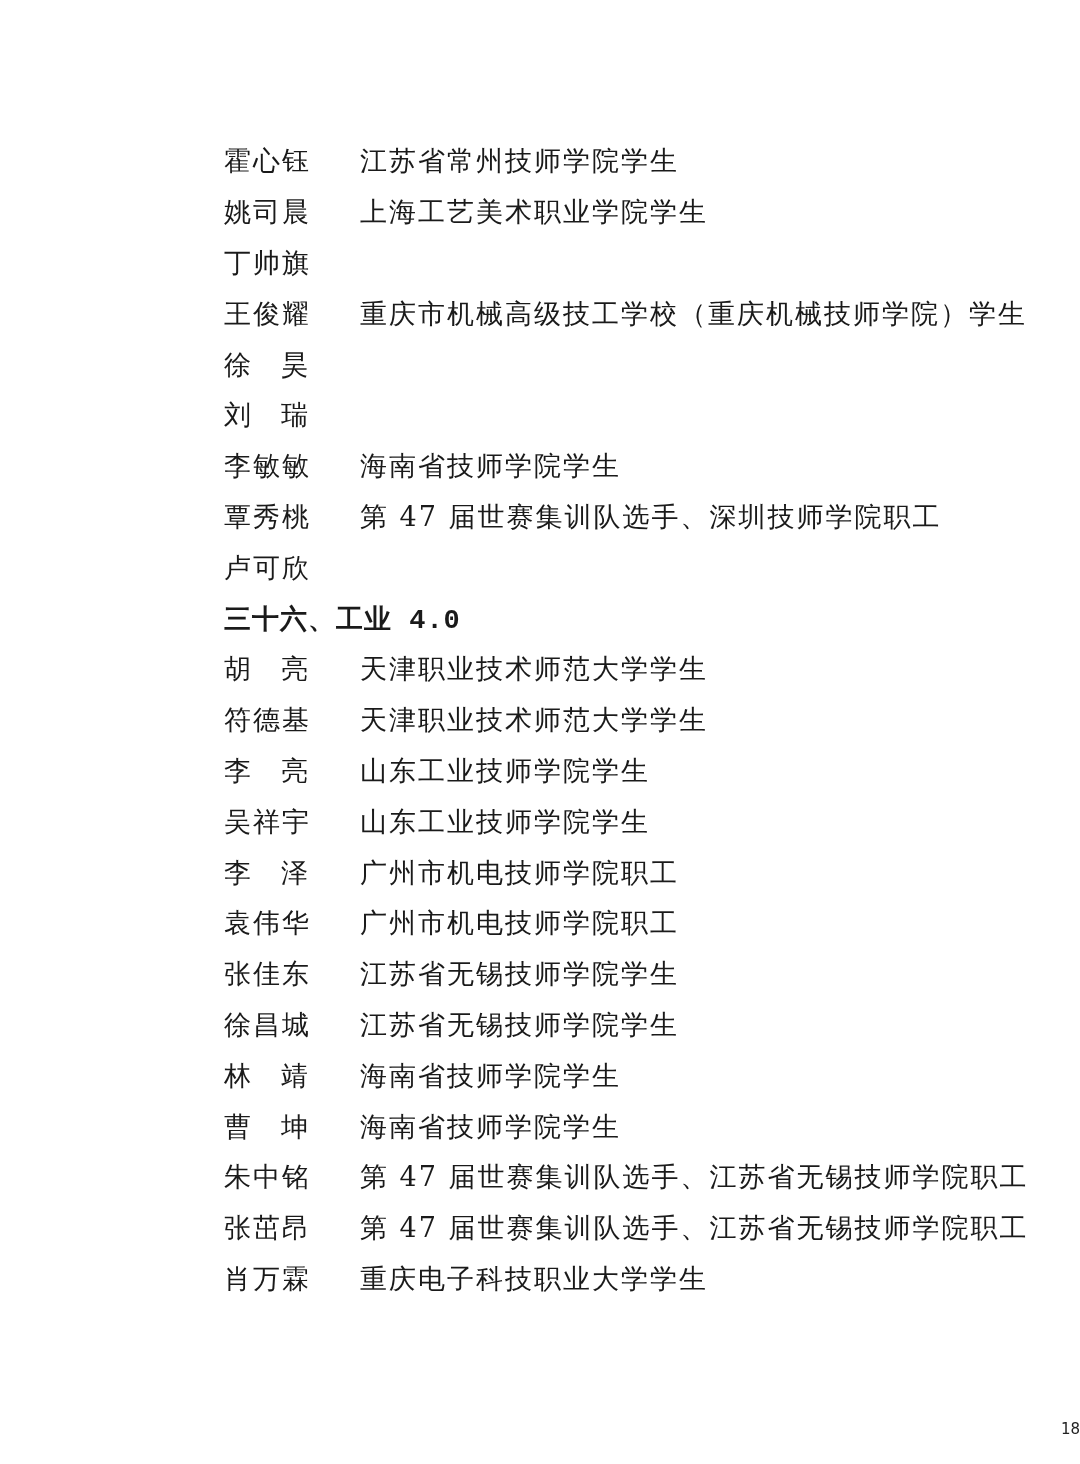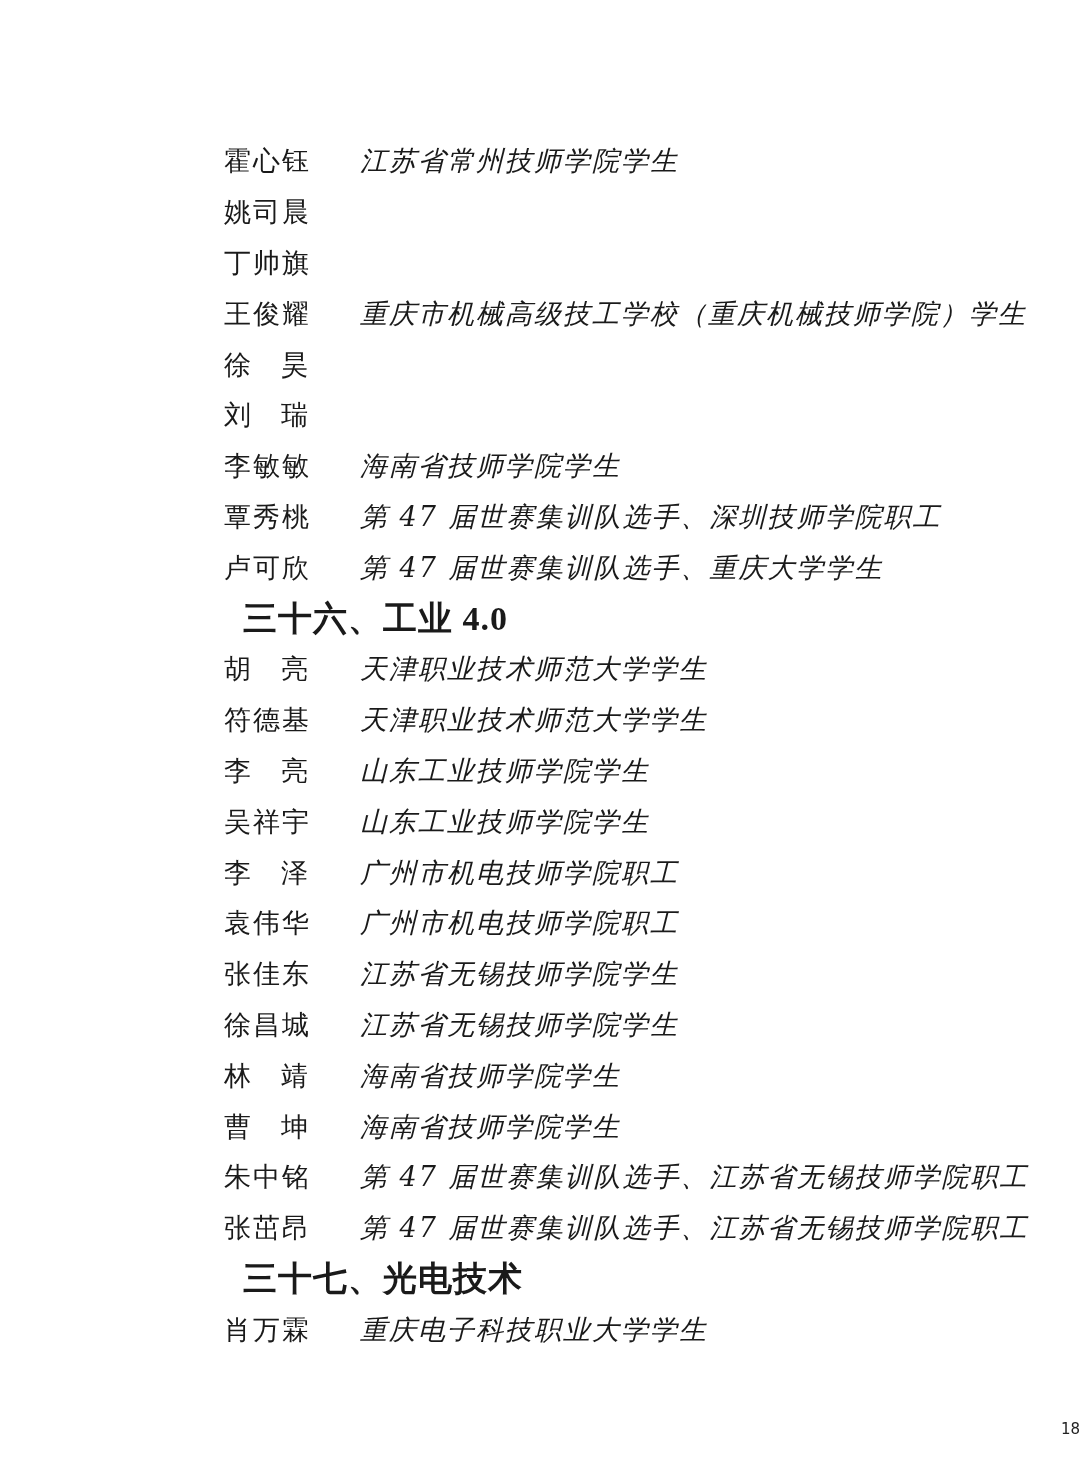--- a/index.html
+++ b/index.html
@@ -41,32 +41,30 @@
       width: 86px;
       display: flex;
       justify-content: space-between;
     }
     .name-col {
       width: 136px;
       flex: 0 0 136px;
     }
     .desc {
       flex: 1;
-      font-style: italic;
     }
     .heading {
       display: flex;
       align-items: center;
       height: 50.8px;
-      font-family: Liberation Serif, serif;
+      font-family: Liberation Mono, monospace;
       font-weight: bold;
-      font-size: 34px;
+      font-size: 27px;
       letter-spacing: 1px;
       white-space: nowrap;
-      margin-left: 19px;
     }
     .page-number {
       position: absolute;
       top: 1420px;
       left: 0;
       width: 1080px;
       text-align: right;
       font-family: "DejaVu Sans", "Liberation Sans", sans-serif;
       font-size: 15px;
       color: #222;
@@ -88,20 +86,21 @@
         <div class="desc">江苏省常州技师学院学生</div>
       </div>
       <div class="row">
         <div class="name-col">
           <div class="name-wrap">
             <span>姚</span>
             <span>司</span>
             <span>晨</span>
           </div>
         </div>
+        <div class="desc">上海工艺美术职业学院学生</div>
       </div>
       <div class="row">
         <div class="name-col">
           <div class="name-wrap">
             <span>丁</span>
             <span>帅</span>
             <span>旗</span>
           </div>
         </div>
       </div>
@@ -152,21 +151,20 @@
         <div class="desc">第 47 届世赛集训队选手、深圳技师学院职工</div>
       </div>
       <div class="row">
         <div class="name-col">
           <div class="name-wrap">
             <span>卢</span>
             <span>可</span>
             <span>欣</span>
           </div>
         </div>
-        <div class="desc">第 47 届世赛集训队选手、重庆大学学生</div>
       </div>
       <div class="heading">三十六、工业 4.0</div>
       <div class="row">
         <div class="name-col">
           <div class="name-wrap">
             <span>胡</span>
             <span>亮</span>
           </div>
         </div>
         <div class="desc">天津职业技术师范大学学生</div>
@@ -270,21 +268,20 @@
       <div class="row">
         <div class="name-col">
           <div class="name-wrap">
             <span>张</span>
             <span>茁</span>
             <span>昂</span>
           </div>
         </div>
         <div class="desc">第 47 届世赛集训队选手、江苏省无锡技师学院职工</div>
       </div>
-      <div class="heading">三十七、光电技术</div>
       <div class="row">
         <div class="name-col">
           <div class="name-wrap">
             <span>肖</span>
             <span>万</span>
             <span>霖</span>
           </div>
         </div>
         <div class="desc">重庆电子科技职业大学学生</div>
       </div>

